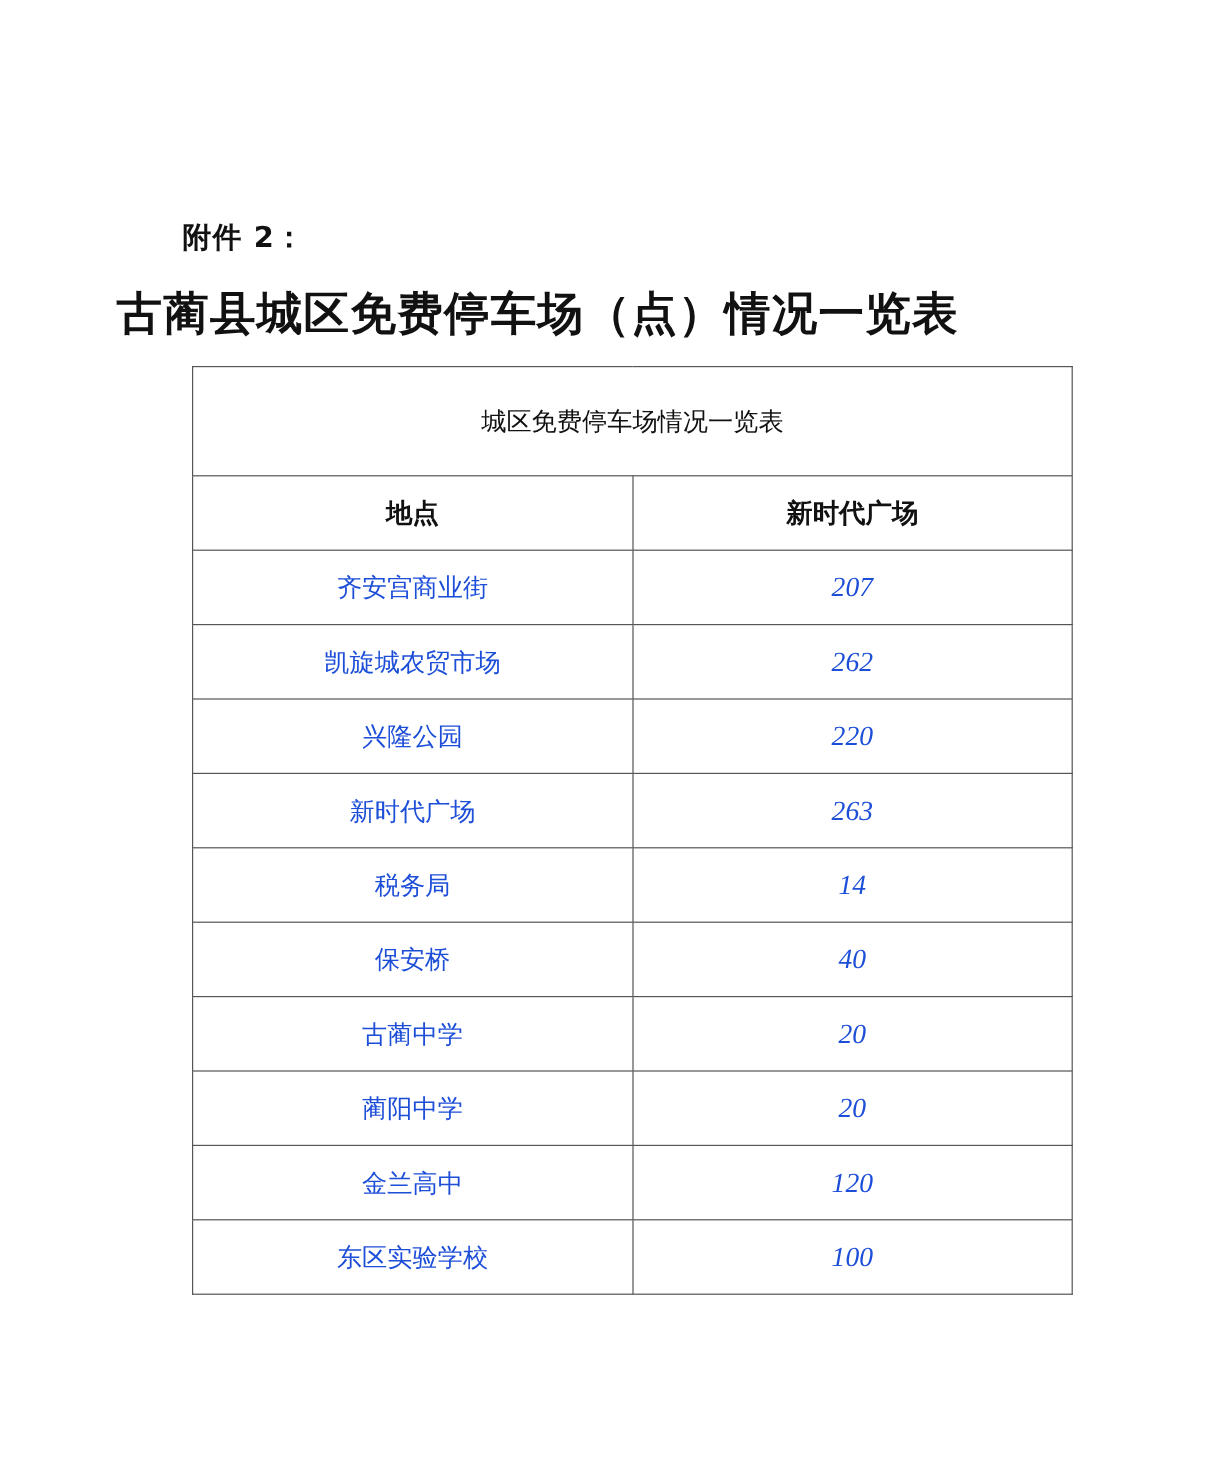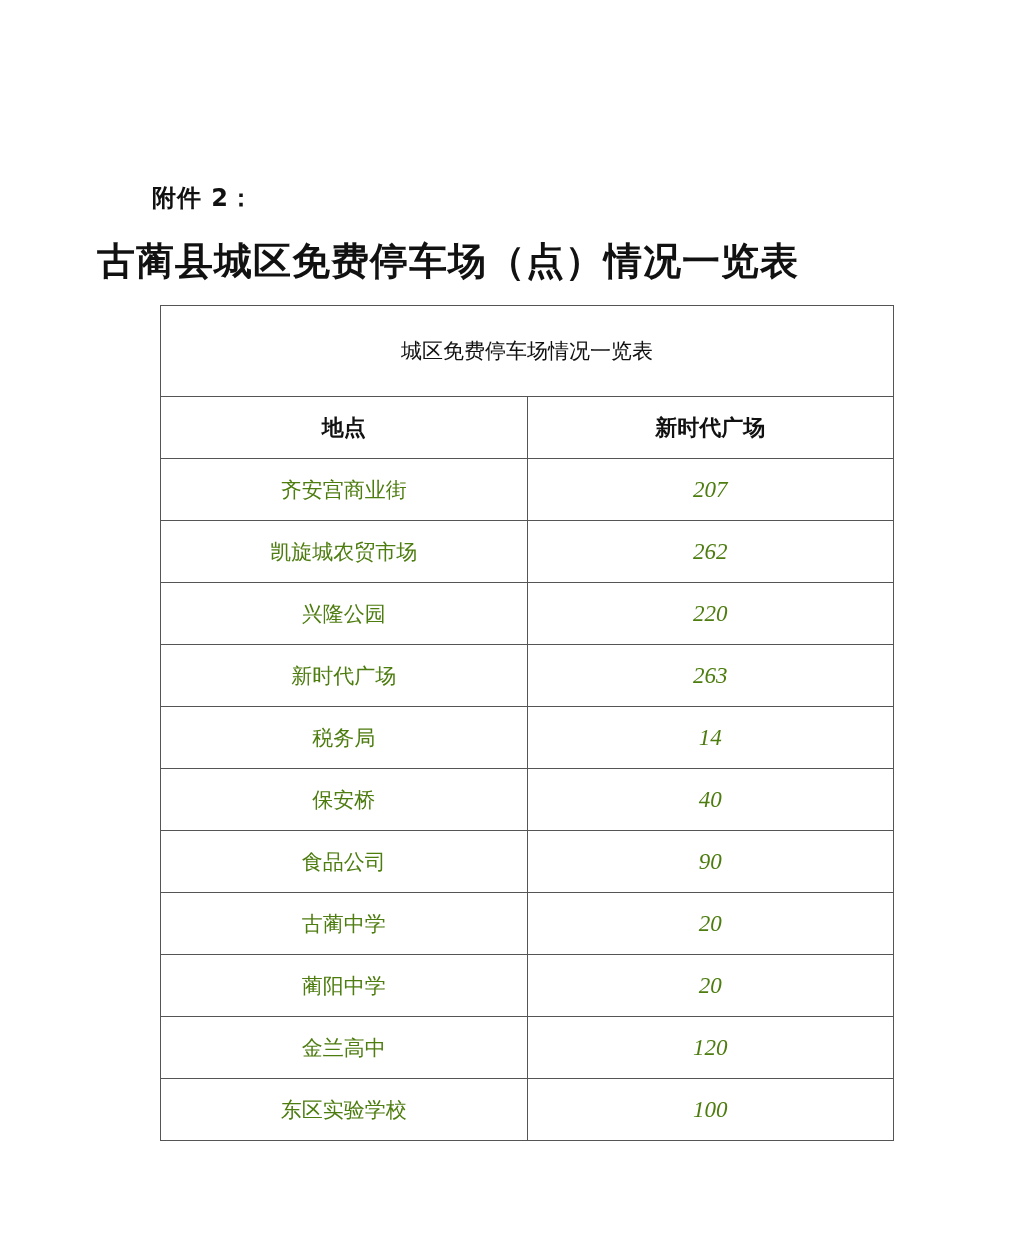--- a/index.html
+++ b/index.html
@@ -19,21 +19,21 @@
     table.main td, table.main th {
       border: 1.5px solid #555; text-align: center; padding: 0;
     }
     .caption-cell {
       height: 90px; font-family: "DejaVu Sans", sans-serif; font-size: 21px; font-weight: normal;
     }
     .header-cell {
       height: 61px; font-family: "DejaVu Sans", sans-serif; font-weight: bold; font-size: 22px;
     }
     .data-cell {
-      height: 61px; font-family: "DejaVu Serif", serif; font-size: 21px; color: #4d7c0f;
+      height: 61px; font-family: "DejaVu Serif", serif; font-size: 21px; color: #1d4ed8;
     }
     .num { font-family: "Liberation Serif", serif; font-size: 23px; font-style: italic; }
   </style>
 </head>
 <body>
 
 <div class="attachment">附件 2：</div>
 <div class="doc-title">古蔺县城区免费停车场（点）情况一览表</div>
 
 <table class="main">
@@ -63,24 +63,20 @@
       </tr>
     <tr>
         <td class="data-cell">税务局</td>
         <td class="data-cell num">14</td>
       </tr>
     <tr>
         <td class="data-cell">保安桥</td>
         <td class="data-cell num">40</td>
       </tr>
     <tr>
-        <td class="data-cell">食品公司</td>
-        <td class="data-cell num">90</td>
-      </tr>
-    <tr>
         <td class="data-cell">古蔺中学</td>
         <td class="data-cell num">20</td>
       </tr>
     <tr>
         <td class="data-cell">蔺阳中学</td>
         <td class="data-cell num">20</td>
       </tr>
     <tr>
         <td class="data-cell">金兰高中</td>
         <td class="data-cell num">120</td>

